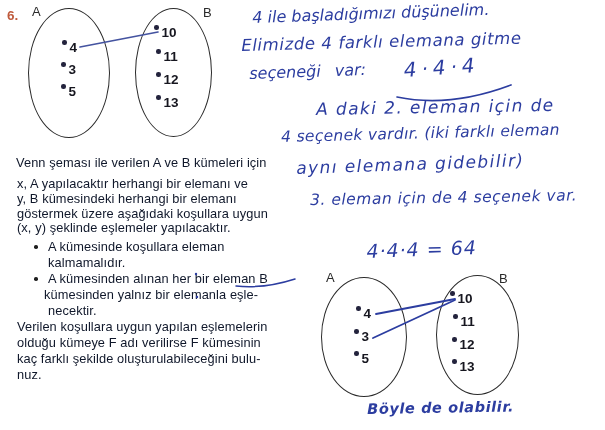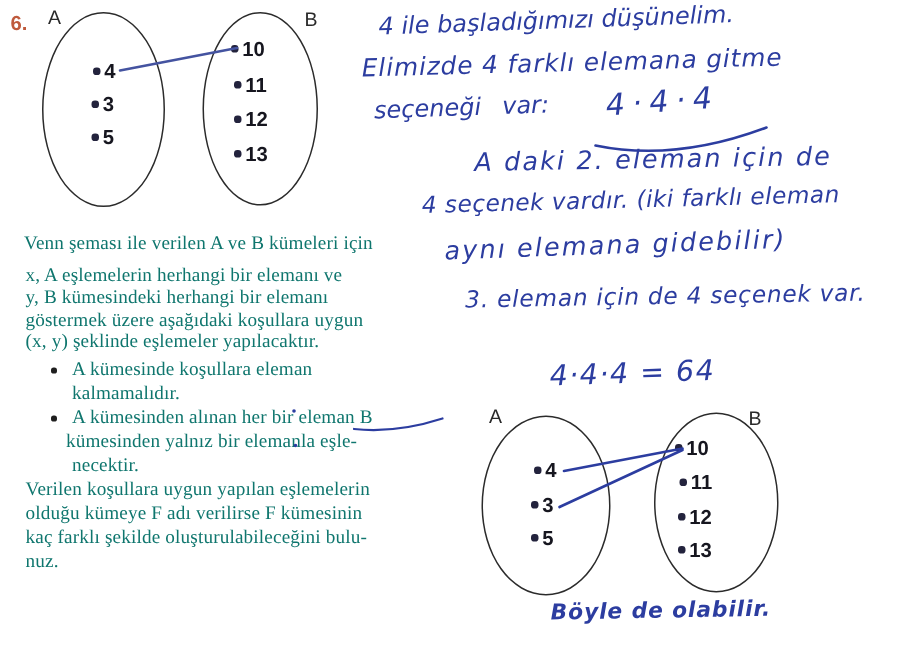--- a/index.html
+++ b/index.html
@@ -1,26 +1,26 @@
 <!DOCTYPE html>
 <html><head>
 <meta charset="utf-8">
 <style>
   html,body{margin:0;padding:0;background:#ffffff;}
   .canvas{
     position:relative;width:605px;height:430px;background:#ffffff;
     font-family:"Liberation Sans", sans-serif;overflow:hidden;
   }
   
-  .pline{position:absolute;font-size:12.8px;color:#0f766e;white-space:nowrap;letter-spacing:.1px;font-family:Liberation Serif, serif;}
+  .pline{position:absolute;font-size:12.8px;color:#0f172a;white-space:nowrap;letter-spacing:.1px;}
   .bdot{position:absolute;width:3.5px;height:3.5px;background:#1f1f1f;border-radius:50%;}
   
   .ellipse{position:absolute;border:1.5px solid #2b2b2b;border-radius:50%;background:transparent;}
   .setlabel{position:absolute;font-size:13px;color:#2a2a2a;}
-  .vitem{position:absolute;display:flex;align-items:center;font-weight:700;font-size:13.5px;color:#16161f;white-space:nowrap;}
+  .vitem{position:absolute;display:flex;font-weight:700;font-size:13.5px;color:#16161f;white-space:nowrap;}
   .vitem .dot{width:4.5px;height:4.5px;background:#23233d;border-radius:50%;margin-right:3px;flex:none;}
   .probnum{position:absolute;left:7px;top:8px;font-weight:700;font-size:13.5px;color:#bf5a3c;}
   
   .hw{
     position:absolute;font-family:"DejaVu Sans", sans-serif;font-style:italic;
     color:#2c3da0;white-space:nowrap;transform-origin:left top;
   }
   .hw-n1{left:252px;top:8px;font-size:16px;transform:rotate(-2deg);}
   .hw-n2{left:241px;top:36px;font-size:16.5px;letter-spacing:.6px;transform:rotate(-1.5deg);}
   .hw-n3a{left:249px;top:64px;font-size:16px;word-spacing:9px;transform:rotate(-2deg);}
@@ -72,21 +72,21 @@
         <span>12</span>
       </div>
     <div class="vitem" style="left:156px;top:95px;">
         <span class="dot"></span>
         <span>13</span>
       </div>
   </div>
 
   <div>
     <div class="pline" style="left:16px;top:155px;">Venn şeması ile verilen A ve B kümeleri için</div>
-    <div class="pline" style="left:17px;top:176px;">x, A eşlemelerin herhangi bir elemanı ve</div>
+    <div class="pline" style="left:17px;top:176px;">x, A yapılacaktır herhangi bir elemanı ve</div>
     <div class="pline" style="left:17px;top:191px;">y, B kümesindeki herhangi bir elemanı</div>
     <div class="pline" style="left:17px;top:206px;">göstermek üzere aşağıdaki koşullara uygun</div>
     <div class="pline" style="left:17px;top:220px;">(x, y) şeklinde eşlemeler yapılacaktır.</div>
 
     <span class="bdot" style="left:34px;top:245px;"></span>
     <div class="pline" style="left:48px;top:239px;">A kümesinde koşullara eleman</div>
     <div class="pline" style="left:48px;top:255px;">kalmamalıdır.</div>
 
     <span class="bdot" style="left:34px;top:277px;"></span>
     <div class="pline" style="left:48px;top:271px;text-align:right;">A kümesinden alınan her bir eleman B</div>

